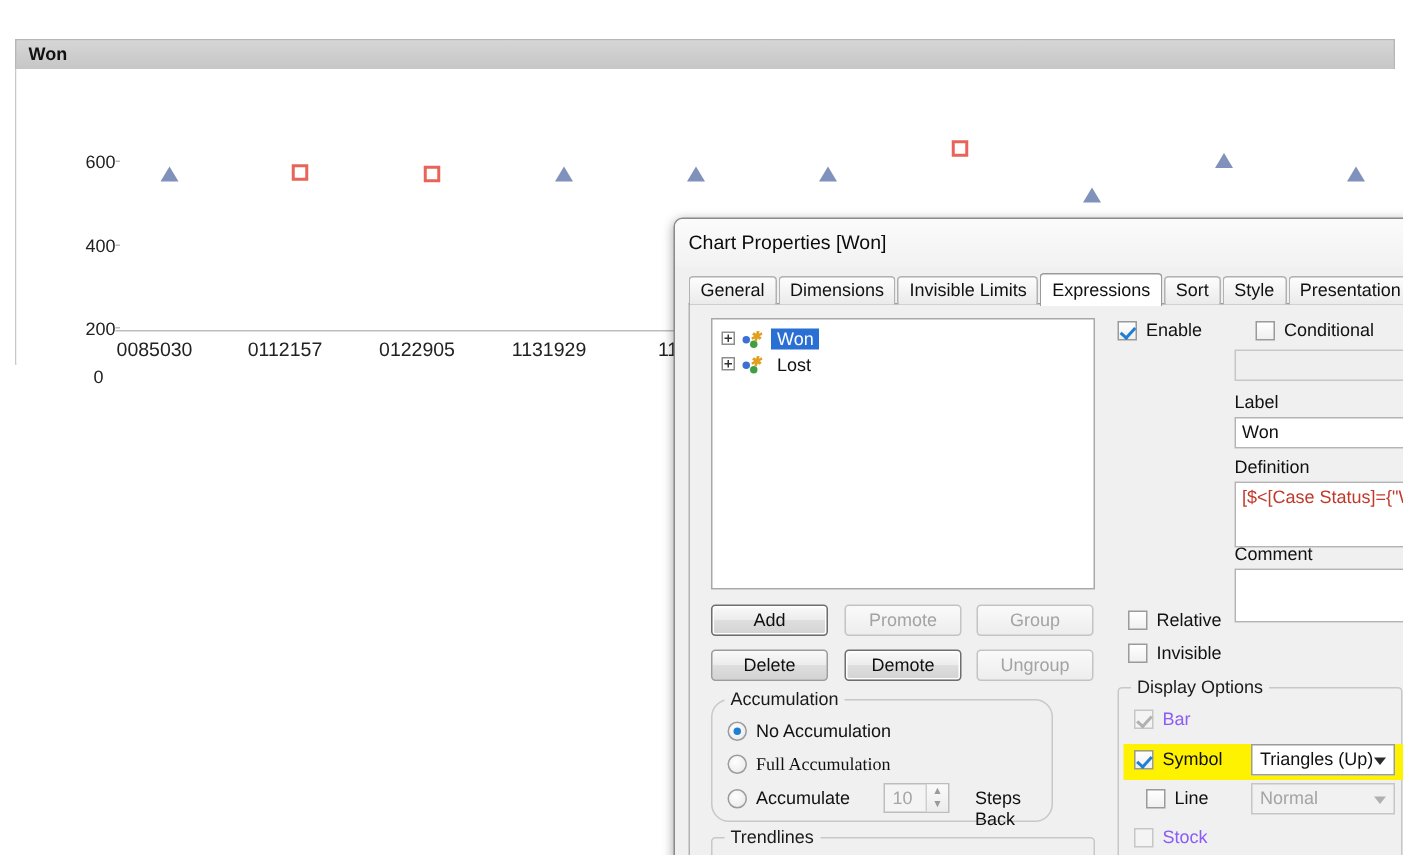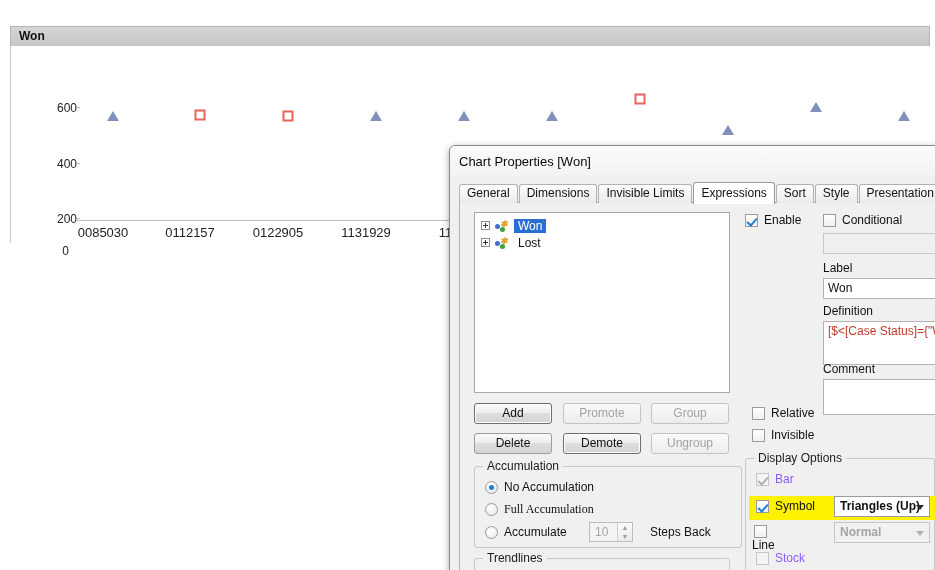--- a/index.html
+++ b/index.html
@@ -294,21 +294,20 @@
 
   .combo {
     position: absolute;
     height: 21px;
     border: 1px solid #9c9c9c;
     background: #ffffff;
     font-size: 12px;
     line-height: 19px;
     padding-left: 5px;
     color: #111;
-    font-weight: bold;
   }
   .combo.dis { background: #f1f1f1; border-color: #c6c6c6; color: #a4a4a4; }
   .combo .arrow {
     position: absolute;
     right: 5px; top: 8px;
     width: 0; height: 0;
     border-left: 4px solid transparent;
     border-right: 4px solid transparent;
     border-top: 5px solid #2b2b2b;
   }
@@ -400,21 +399,21 @@
       </div>
     </div>
 
     <div class="btn primary" style="left:14px;  top:200px;">Add</div>
     <div class="btn disabled" style="left:103px; top:200px;">Promote</div>
     <div class="btn disabled" style="left:191px; top:200px;">Group</div>
     <div class="btn" style="left:14px;  top:230px;">Delete</div>
     <div class="btn primary" style="left:103px; top:230px;">Demote</div>
     <div class="btn disabled" style="left:191px; top:230px;">Ungroup</div>
 
-    <div class="group" style="left:14px; top:263px; width:268px; height:82px;">
+    <div class="group" style="left:14px; top:263px; width:228px; height:82px;border-radius:12px;">
       <span class="group-title">Accumulation</span>
 
       <div class="radio-row" style="left:10px; top:13px;">
         <span class="radio checked"></span>
         <span>No Accumulation</span>
       </div>
       <div class="radio-row" style="left:10px; top:35px;font-family:Liberation Serif, serif;">
         <span class="radio"></span>
         <span>Full Accumulation</span>
       </div>
@@ -435,21 +434,21 @@
     </div>
 
     <div class="group" style="left:14px; top:355px; width:256px; height:60px;">
       <span class="group-title">Trendlines</span>
     </div>
 
     <div class="check-row" style="left:285px; top:10px;text-align:right;">
       <span class="cbx checked"></span>
       <span>Enable</span>
     </div>
-    <div class="check-row" style="left:363px; top:10px;align-items:flex-end;">
+    <div class="check-row" style="left:377px; top:10px;align-items:flex-end;">
       <span class="cbx"></span>
       <span>Conditional</span>
     </div>
     <div class="textbox dis" style="left:363px; top:30px; width:170px; height:21px;"></div>
 
     <div class="field-label" style="left:363px; top:58px;">Label</div>
     <div class="textbox" style="left:363px; top:75px; width:170px; height:21px;">Won</div>
 
     <div class="field-label" style="left:363px; top:101px;">Definition</div>
     <div class="textbox def-text" style="left:363px; top:118px; width:170px; height:44px;">[$&lt;[Case Status]={"W</div>
@@ -478,21 +477,21 @@
     <div class="hl" style="left:289px; top:293px; width:202px; height:24px;"></div>
     <div class="check-row" style="left:296px; top:296px;">
       <span class="cbx checked"></span>
       <span>Symbol</span>
     </div>
     <div class="combo" style="left:374px; top:293px; width:96px;">
       <span>Triangles (Up)</span>
       <span class="arrow"></span>
     </div>
 
-    <div class="check-row" style="left:292px; top:322px;flex-direction:column;">
+    <div class="check-row" style="left:304px; top:322px;">
       <span class="cbx"></span>
       <span>Line</span>
     </div>
     <div class="combo dis" style="left:374px; top:319px; width:96px;">
       <span>Normal</span>
       <span class="arrow"></span>
     </div>
 
     <div class="check-row" style="left:296px; top:348px;">
       <span class="cbx dis"></span>

